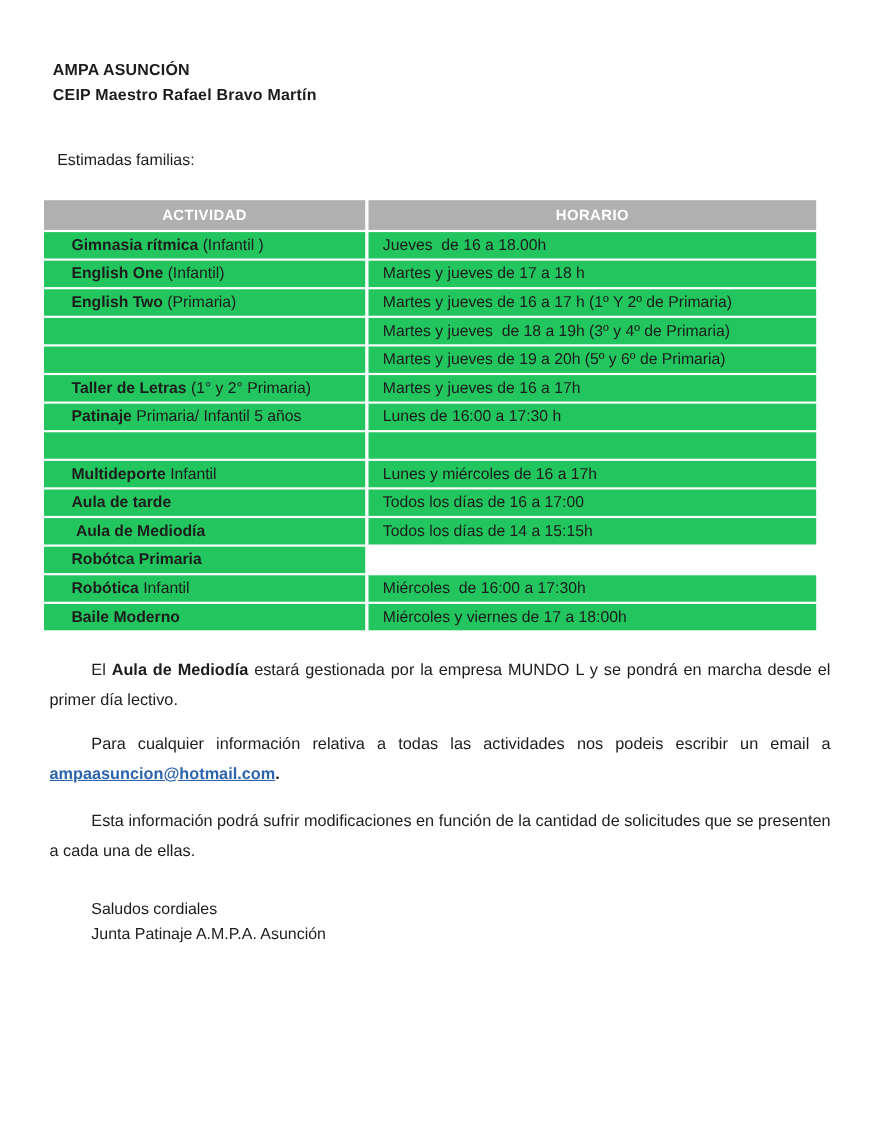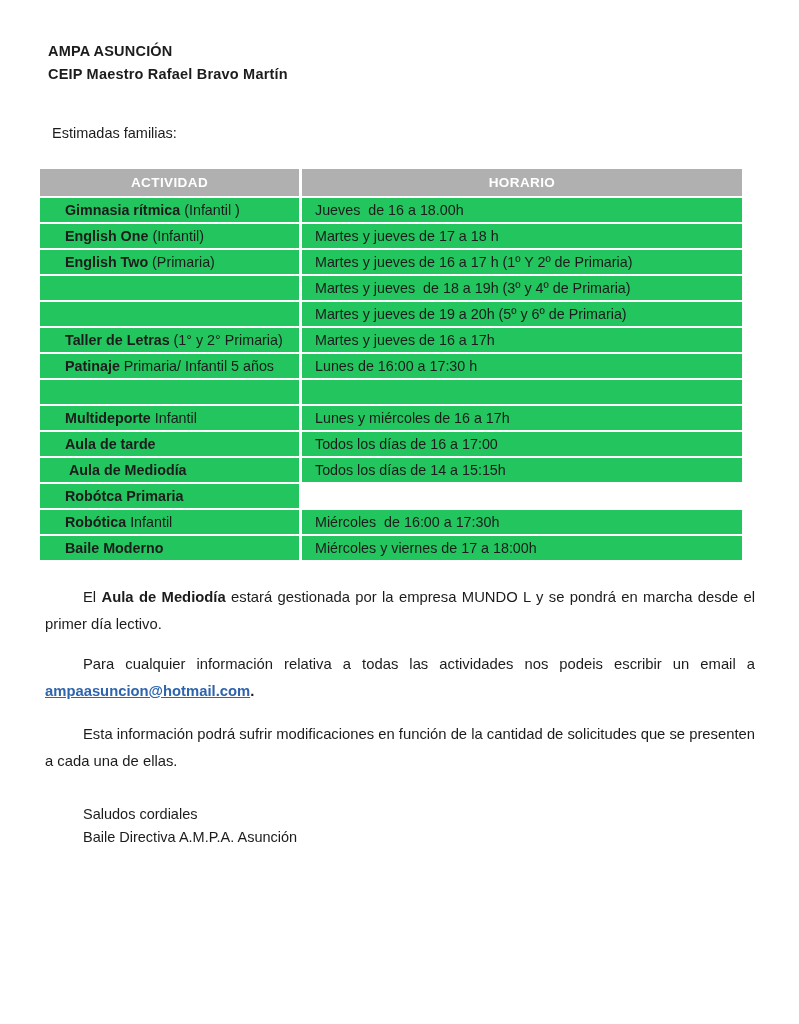--- a/index.html
+++ b/index.html
@@ -11,21 +11,21 @@
   }
   .page {
     position: relative;
     width: 799px;
     height: 1024px;
     background: #ffffff;
     overflow: hidden;
   }
   
   .letterhead {
-    padding-top: 40px;
+    padding-top: 53px;
     padding-left: 48px;
     font-size: 14.5px;
     font-weight: 700;
     line-height: 23px;
     letter-spacing: 0.2px;
   }
   .salutation {
     margin: 39px 0 0 52px;
     font-size: 14.5px;
   }
@@ -43,21 +43,21 @@
   .th {
     background: #b0b0b0;
     color: #ffffff;
     font-weight: 700;
     font-size: 13.5px;
     letter-spacing: 0.4px;
     text-align: center;
     height: 27px;
     line-height: 27px;
   }
-  .col-a { width: 259px; margin-right: 3px; }
+  .col-a { width: 292px; margin-right: 3px; }
   .col-b { flex: 1; }
   .tr { margin-top: 2px; }
   .td {
     background: #22c55e;
     min-height: 24px;
     line-height: 24px;
     font-size: 14.3px;
     white-space: pre-wrap;
   }
   .td.act { padding-left: 25px; }
@@ -163,16 +163,16 @@
   </div>
 
   <p class="para p1"><span>El </span><span class="b">Aula de Mediodía</span><span>  estará gestionada por la empresa MUNDO L y se pondrá en marcha desde el primer día lectivo.</span></p>
 
   <p class="para p2"><span>Para cualquier información relativa a todas las actividades nos podeis escribir un email a </span><span class="email-link">ampaasuncion@hotmail.com</span><span class="b">.</span></p>
 
   <p class="para p3">Esta información podrá sufrir modificaciones en función de la cantidad de solicitudes que se presenten a cada una de ellas.</p>
 
   <div class="signoff">
     <div>Saludos cordiales</div>
-    <div>Baile Directiva A.M.P.A. Asunción</div>
+    <div>Junta Patinaje A.M.P.A. Asunción</div>
   </div>
 
 </div>
 
 </body></html>

